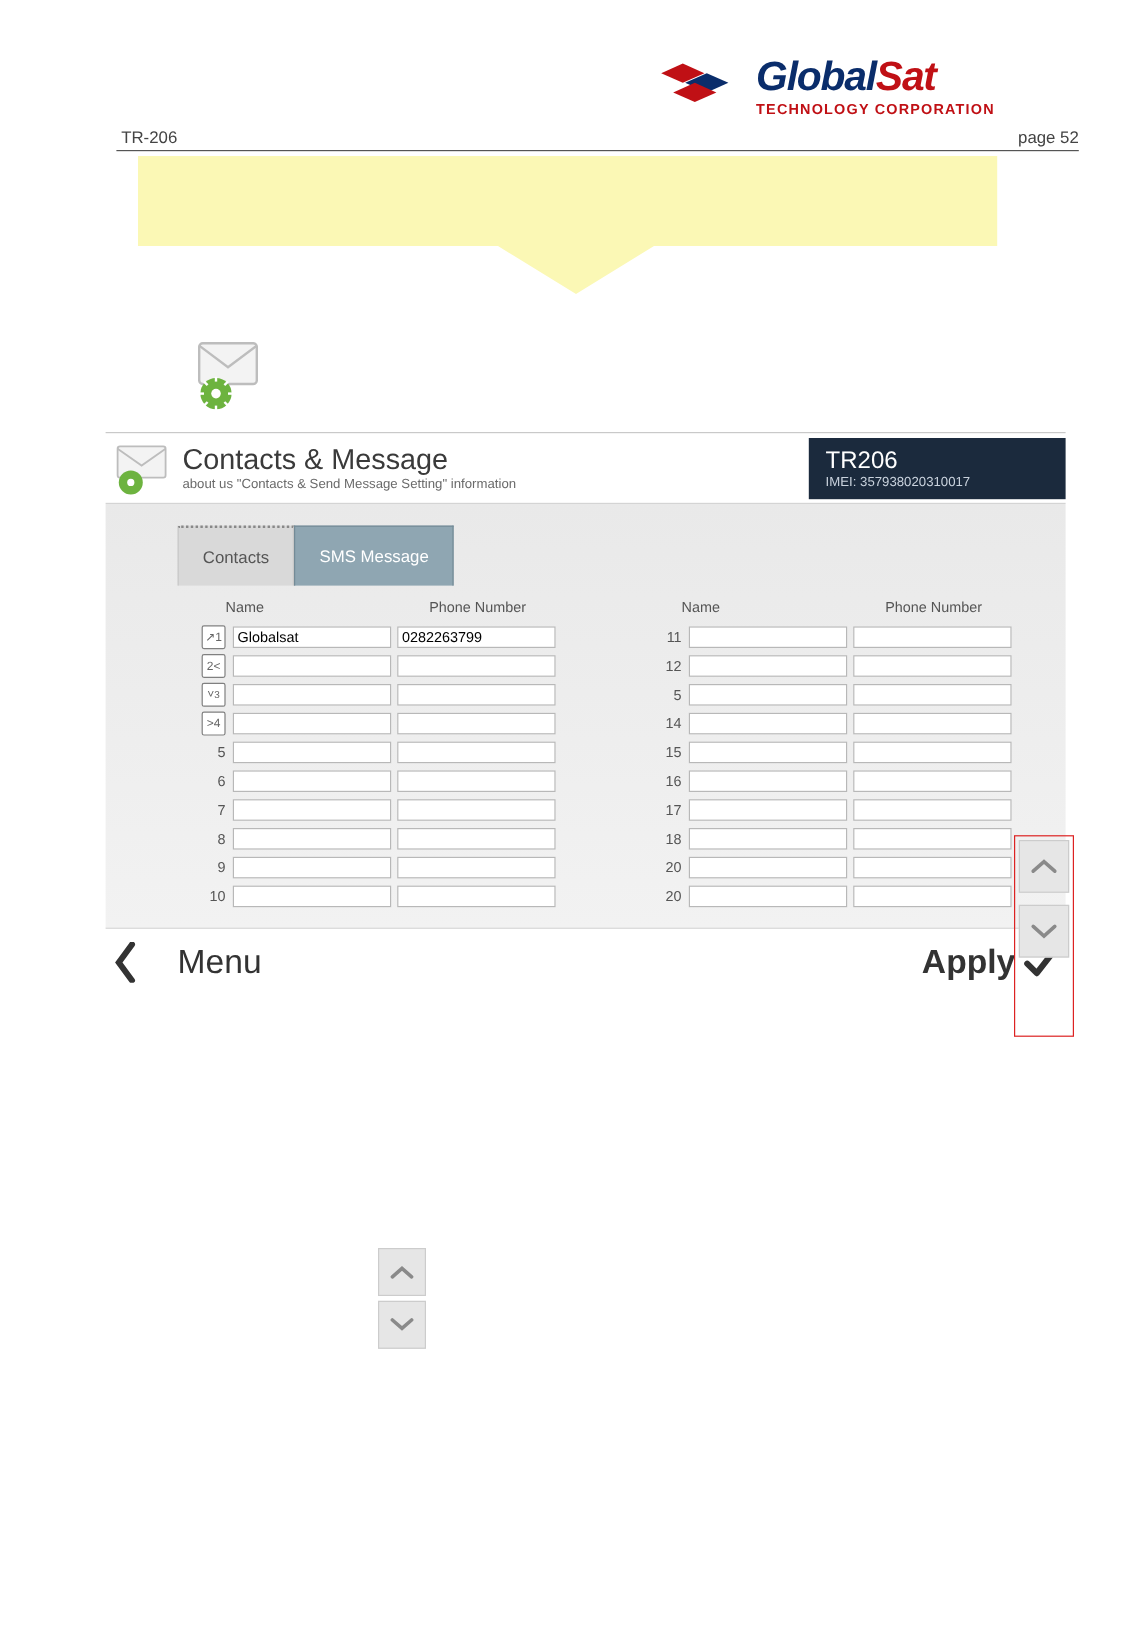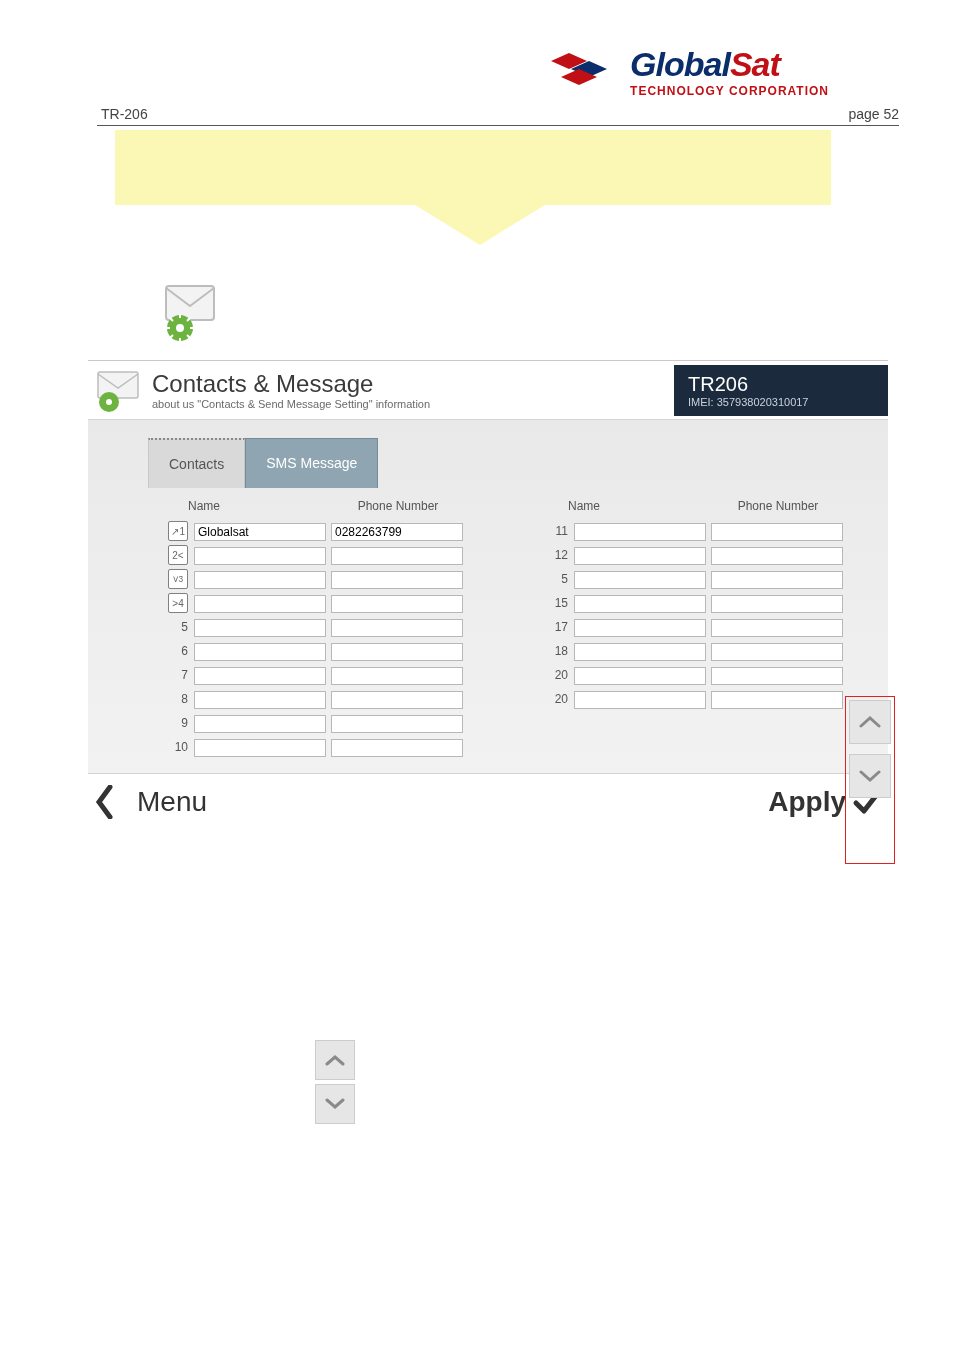--- a/index.html
+++ b/index.html
@@ -41,21 +41,21 @@
 .row{display:flex;align-items:center;height:24px}
 .row .num{flex:0 0 40px;text-align:right;padding-right:6px;font-size:12px;color:#555}
 .row .cell{flex:1}
 .row input{width:96%;height:18px;border:1px solid #b8b8b8;background:#fff;font-size:12px;padding:0 3px;box-sizing:border-box}
 .numico{display:inline-flex;align-items:center;justify-content:center;width:18px;height:18px;border:1px solid #808080;border-radius:2px;font-size:10px;color:#666;background:#fff;position:relative}
 .side{position:absolute;right:-3px;top:280px}
 .side .sarrow{width:40px;height:42px;background:#e6e6e6;border:1px solid #ccc;display:flex;align-items:center;justify-content:center;margin-bottom:10px;position:relative}
 .side .hilite{position:absolute;left:-4px;top:-4px;right:-4px;bottom:-56px;border:1.5px solid #d22}
 .ftr{display:flex;align-items:center;height:56px;padding:0 6px}
 .ftr .back{width:22px;height:34px}
-.ftr .menu{font-family:"Trebuchet MS",Arial,sans-serif;font-size:28px;color:#333;margin-left:21px}
+.ftr .menu{font-family:"Trebuchet MS",Arial,sans-serif;font-size:28px;color:#333;margin-left:32px}
 .ftr .apply{font-family:"Trebuchet MS",Arial,sans-serif;font-size:28px;color:#333;margin-left:auto;margin-right:6px;font-weight:bold}
 .ftr .check{width:30px;height:30px}
 .mini{position:absolute;left:315px;top:1040px}
 .mini .btn{width:38px;height:38px;background:#e6e6e6;border:1px solid #ccc;display:flex;align-items:center;justify-content:center;margin-bottom:4px}
 </style>
 </head>
 <body>
 <div class="page">
 
 <div class="hdr">
@@ -195,21 +195,31 @@
               <span class="num">12</span>
               <span class="cell"><input value="" style=""></span>
               <span class="cell"><input value="" style=""></span>
             </div>
         <div class="row">
               <span class="num">5</span>
               <span class="cell"><input value="" style=""></span>
               <span class="cell"><input value="" style=""></span>
             </div>
         <div class="row">
+              <span class="num">14</span>
+              <span class="cell"><input value="" style=""></span>
+              <span class="cell"><input value="" style=""></span>
+            </div>
+        <div class="row">
               <span class="num">15</span>
+              <span class="cell"><input value="" style=""></span>
+              <span class="cell"><input value="" style=""></span>
+            </div>
+        <div class="row">
+              <span class="num">16</span>
               <span class="cell"><input value="" style=""></span>
               <span class="cell"><input value="" style=""></span>
             </div>
         <div class="row">
               <span class="num">17</span>
               <span class="cell"><input value="" style=""></span>
               <span class="cell"><input value="" style=""></span>
             </div>
         <div class="row">
               <span class="num">18</span>

